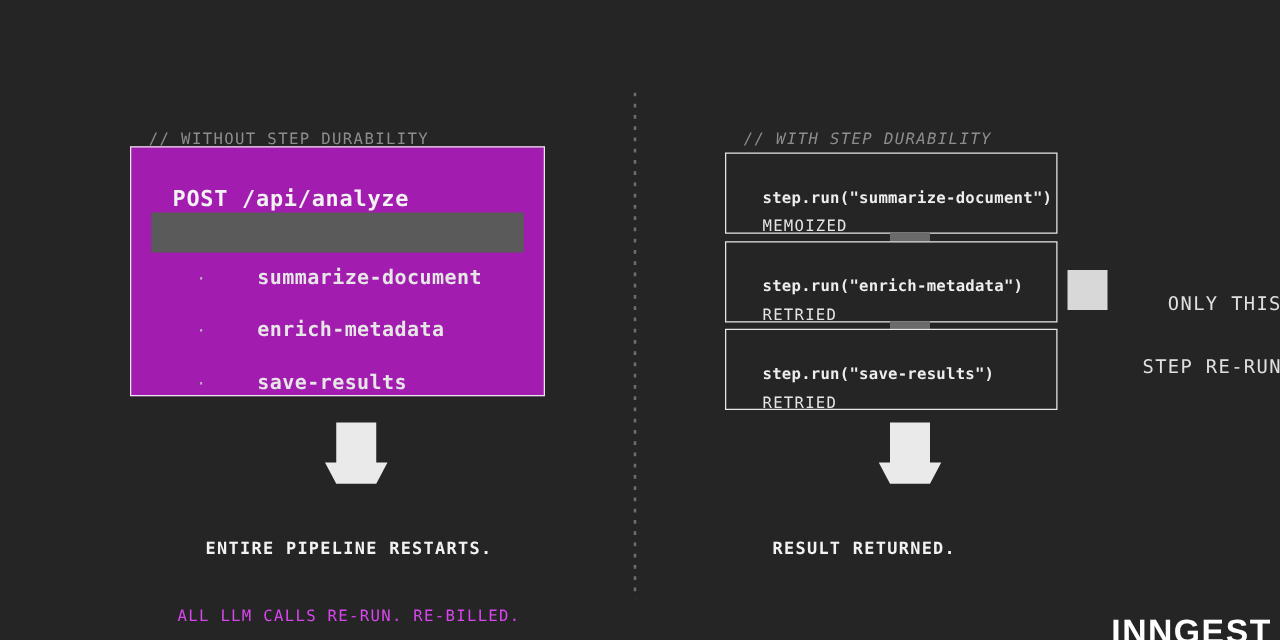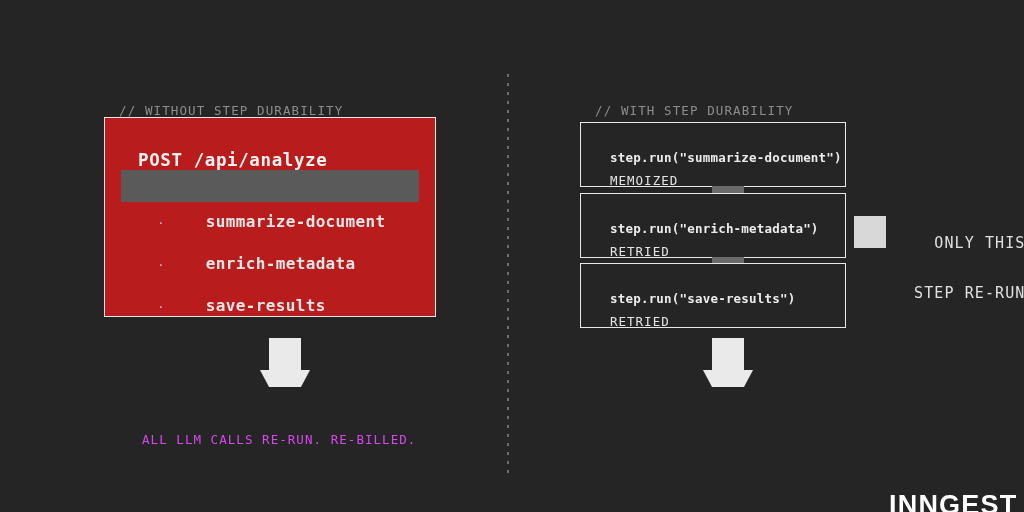--- a/index.html
+++ b/index.html
@@ -27,21 +27,21 @@
   
   .comment {
     position: absolute;
     font-family: "DejaVu Sans Mono", monospace;
     font-size: 12.5px;
     letter-spacing: 1.1px;
     color: #8d8d8d;
     white-space: nowrap;
   }
   #comment-left  { left: 87px;  top: 71px; }
-  #comment-right { left: 563px; top: 71px; }
+  #comment-right { left: 563px; top: 71px; font-style: italic; }
 
   
   #divider {
     position: absolute;
     left: 491px;
     top: 58px;
     width: 2px;
     height: 405px;
     background-image: linear-gradient(
       to bottom,
@@ -52,21 +52,21 @@
   }
 
   
   #request-box {
     position: absolute;
     left: 88px;
     top: 101px;
     width: 332px;
     height: 200px;
     border: 1.6px solid #e8e8e8;
-    background: #b91c1c;
+    background: #a21caf;
   }
 
   #request-method {
     position: absolute;
     left: 17px;
     top: 16px;
     font-size: 17.5px;
     font-weight: bold;
     color: #f2f2f2;
     letter-spacing: 0.6px;
@@ -253,20 +253,21 @@
       <span class="label">save-results</span>
     </div>
   </div>
 
   <div class="down-arrow" id="arrow-left">
     <div class="shaft"></div>
     <div class="head"></div>
   </div>
 
   <div class="outcome" id="outcome-left">
+    <div class="headline">ENTIRE PIPELINE RESTARTS.</div>
     <div class="subline">ALL LLM CALLS RE-RUN. RE-BILLED.</div>
   </div>
 
   <div id="divider"></div>
 
   <div class="comment" id="comment-right">// WITH STEP DURABILITY</div>
 
   <div class="durable-box" id="durable-box-0">
     <div class="durable-call">step.run("summarize-document")</div>
     <div class="durable-status">MEMOIZED</div>
@@ -289,17 +290,18 @@
     <div>ONLY THIS</div>
     <div>STEP RE-RUNS.</div>
   </div>
 
   <div class="down-arrow" id="arrow-right">
     <div class="shaft"></div>
     <div class="head"></div>
   </div>
 
   <div class="outcome" id="outcome-right">
+    <div class="headline">RESULT RETURNED.</div>
   </div>
 
   <div id="brand-logo">INNGEST</div>
 
 </div>
 
 </body></html>

